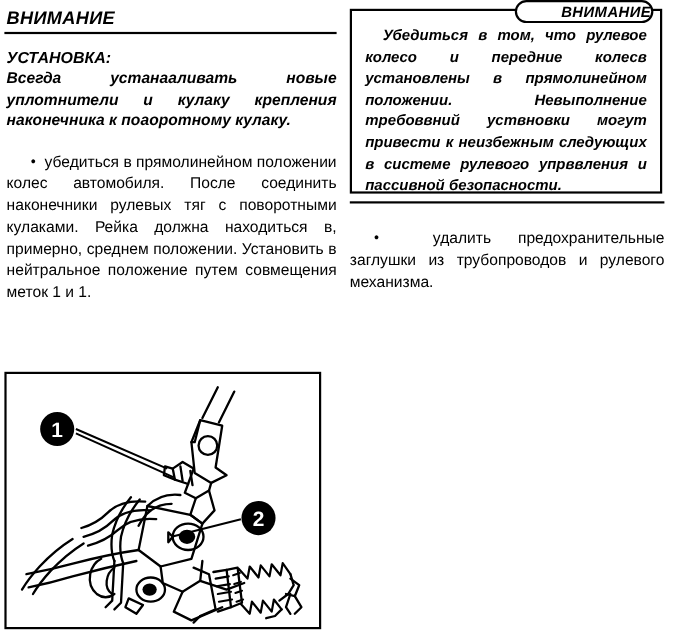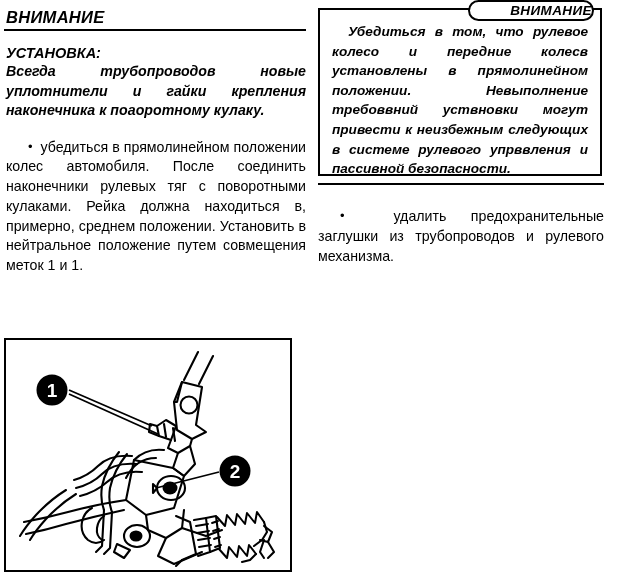--- a/index.html
+++ b/index.html
@@ -162,21 +162,21 @@
 </head>
 <body>
 
 <div id="left-column">
 
   <div id="page-title">ВНИМАНИЕ</div>
   <div id="title-rule"></div>
 
 
   <div id="note-heading">УСТАНОВКА:</div>
-  <p id="note-body">Всегда трубопроводов новые уплотнители и гайки крепления наконечника к поаоротному кулаку.</p>
+  <p id="note-body">Всегда устанааливать новые уплотнители и кулаку крепления наконечника к поаоротному кулаку.</p>
 
   <p id="bullet-par">
     <span class="bullet-dot">•</span><span>&nbsp; </span><span>убедиться в прямолинейном положении колес автомобиля. После соединить наконечники рулевых тяг с поворотными кулаками. Рейка должна находиться в, примерно, среднем положении. Установить в нейтральное положение путем совмещения меток 1 и 1.</span>
   </p>
 
 </div>
 
 <div id="illustration-box">
   <svg id="illustration-svg" width="283" height="229" viewBox="0 0 283 229">
     <g fill="none" stroke="#000" stroke-width="2.1" stroke-linecap="round" stroke-linejoin="round">

